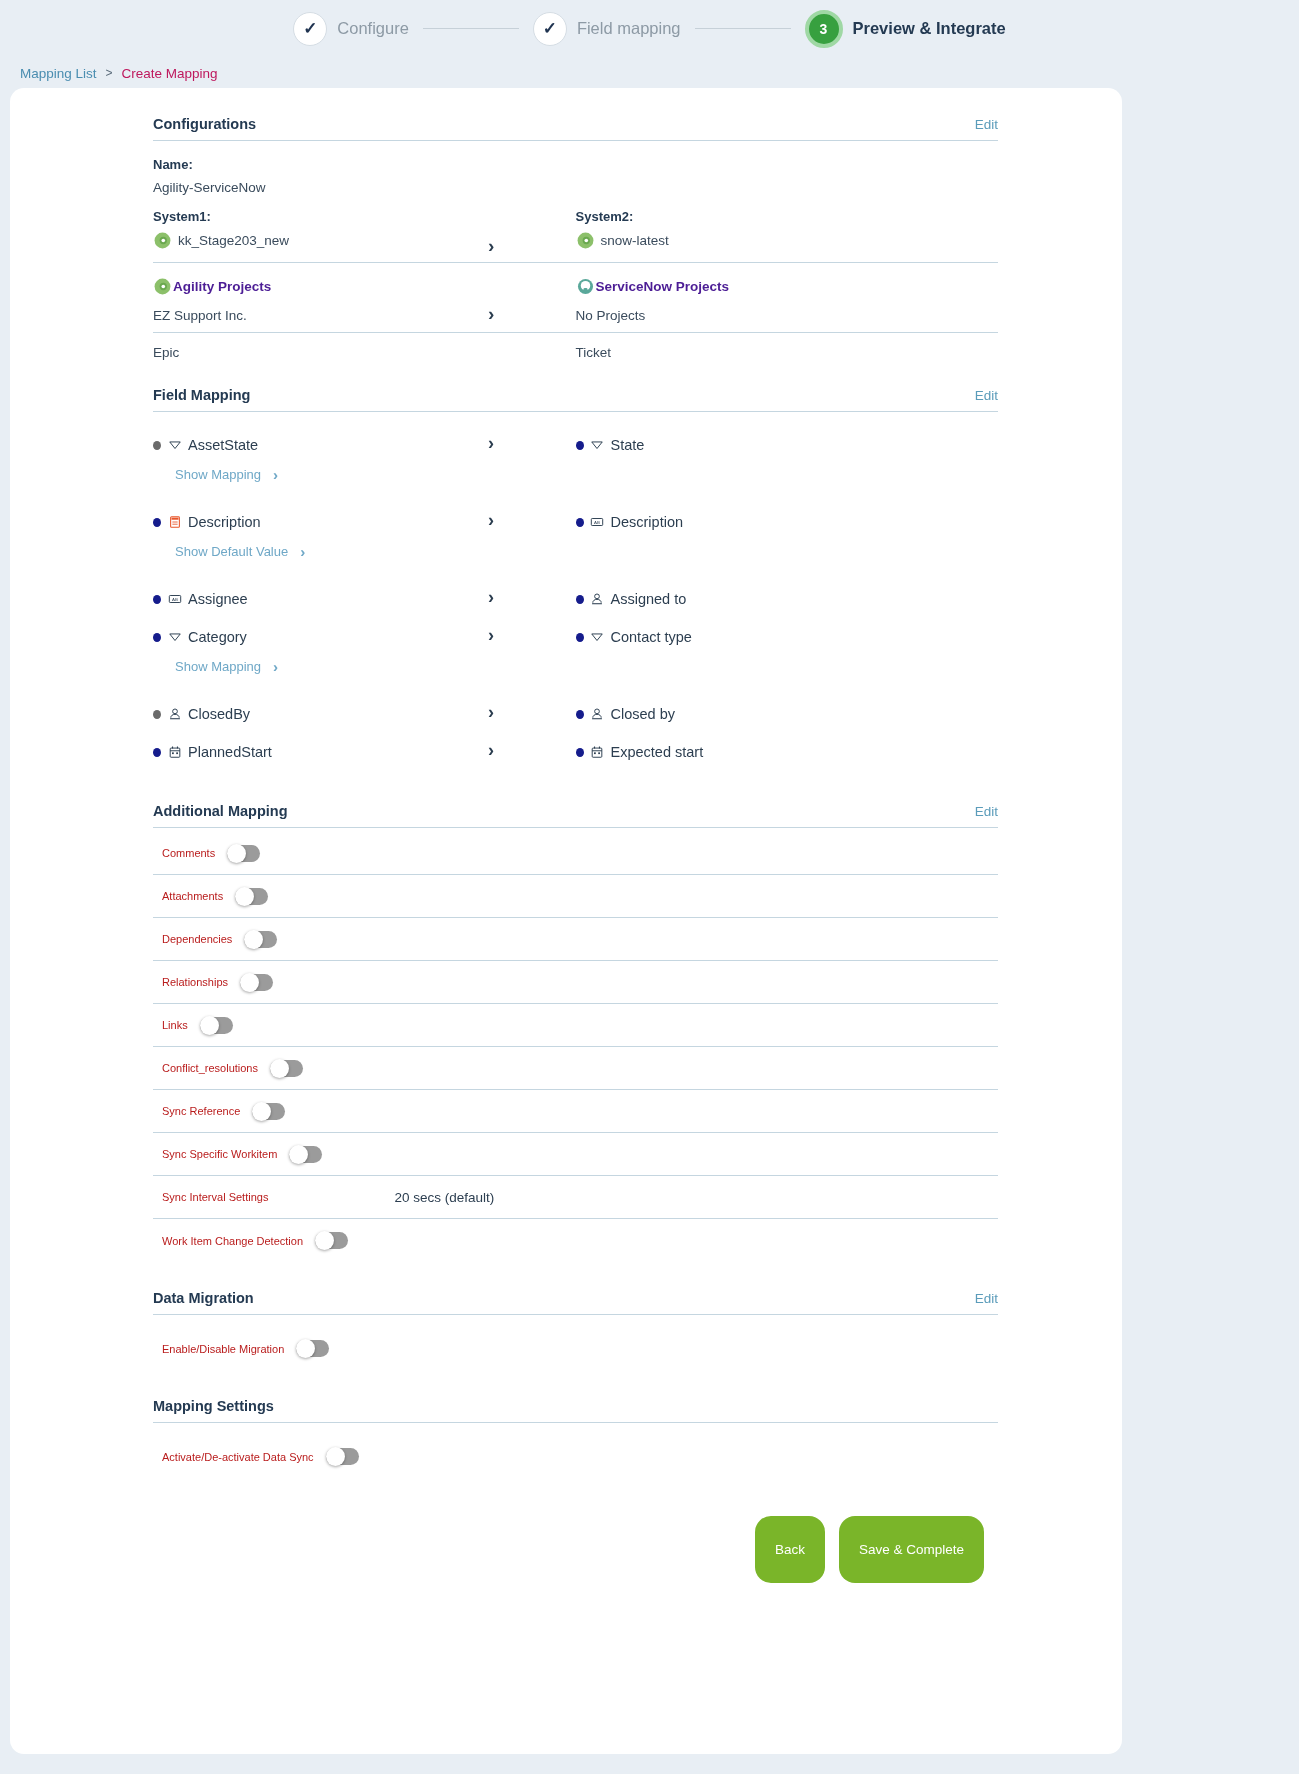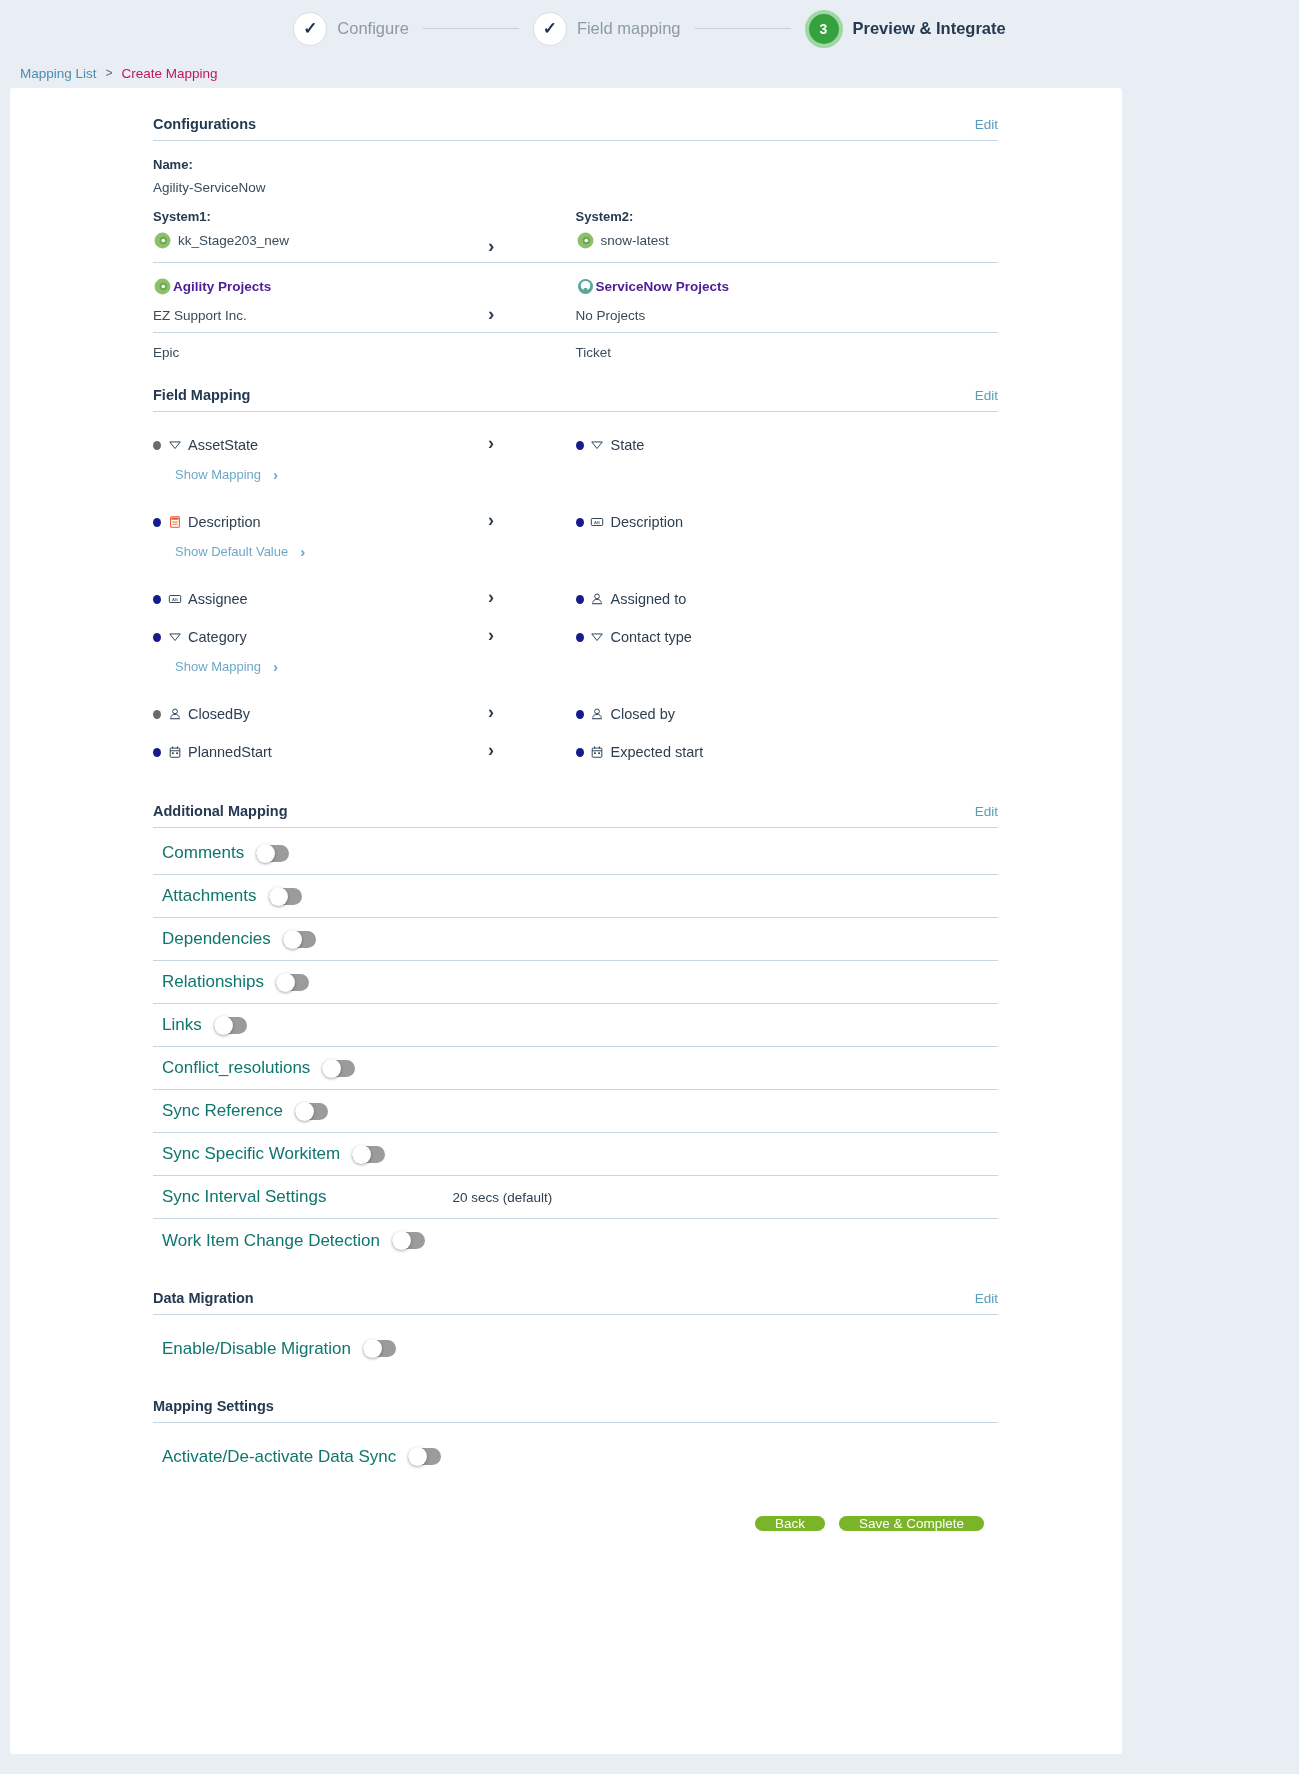--- a/index.html
+++ b/index.html
@@ -50,21 +50,21 @@
   .crumb-sep { color: #5a6b7a; font-size: 12px; }
   .crumb-current { color: #be185d; }
 
   
   .card {
     position: absolute;
     left: 10px; top: 88px;
     width: 1112px;
     height: 1666px;
     background: #ffffff;
-    border-radius: 3px;
+    border-radius: 14px;
   }
   .inner { position: absolute; left: 143px; top: 28px; width: 845px; }
 
   
   .section-head {
     display: flex; align-items: baseline; justify-content: space-between;
     border-bottom: 1px solid #c5d6e0;
     padding-bottom: 8px;
   }
   .section-title { font-size: 14.5px; font-weight: bold; color: #243a52; }
@@ -110,21 +110,21 @@
   .show-link .ch { font-size: 15px; font-weight: bold; }
 
   
   .tg-row {
     display: flex; align-items: center;
     height: 43px;
     border-bottom: 1px solid #c5d6e0;
     padding-left: 9px;
   }
   .tg-row:last-child { border-bottom: none; }
-  .tg-label { font-size: 17px; color: #0f766e; }
+  .tg-label { font-size: 11px; color: #b91c1c; }
   .toggle {
     position: relative;
     width: 33px; height: 17px;
     border-radius: 9px;
     background: #9b9b9b;
     margin-left: 12px;
     flex: 0 0 auto;
     cursor: pointer;
   }
   .toggle .knob {
@@ -143,21 +143,21 @@
     display: flex; justify-content: flex-end; gap: 14px;
     margin-top: 38px; padding-right: 14px;
   }
   .btn {
     background: #7ab529;
     color: #ffffff;
     border: none;
     border-radius: 16px;
     font-size: 13.5px;
     font-family: "Liberation Sans", sans-serif;
-    padding: 0 20px;
+    padding: 26px 20px;
     cursor: pointer;
   }
 </style>
 </head>
 <body>
 
 <div class="page">
 
   <div class="stepper">
     <div class="step">

